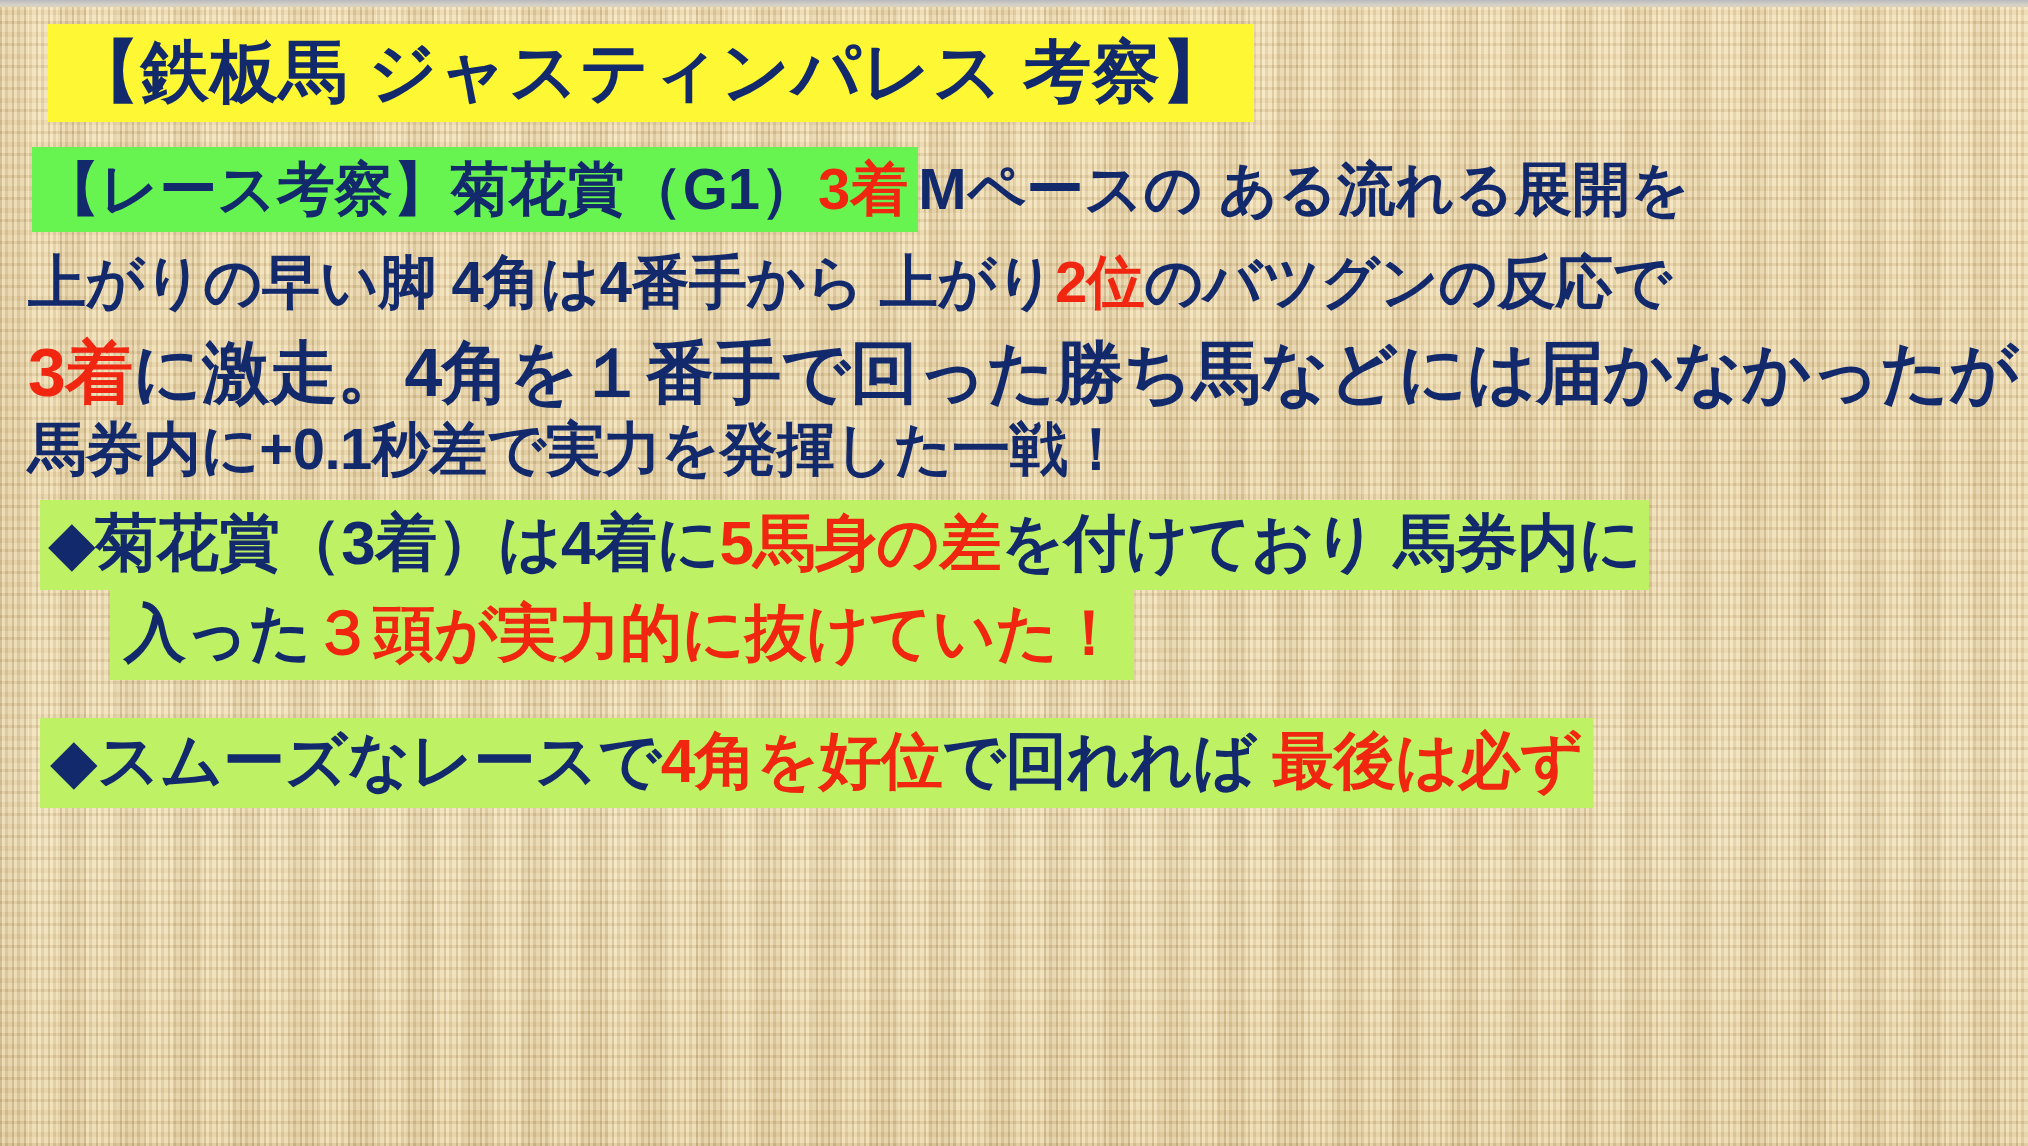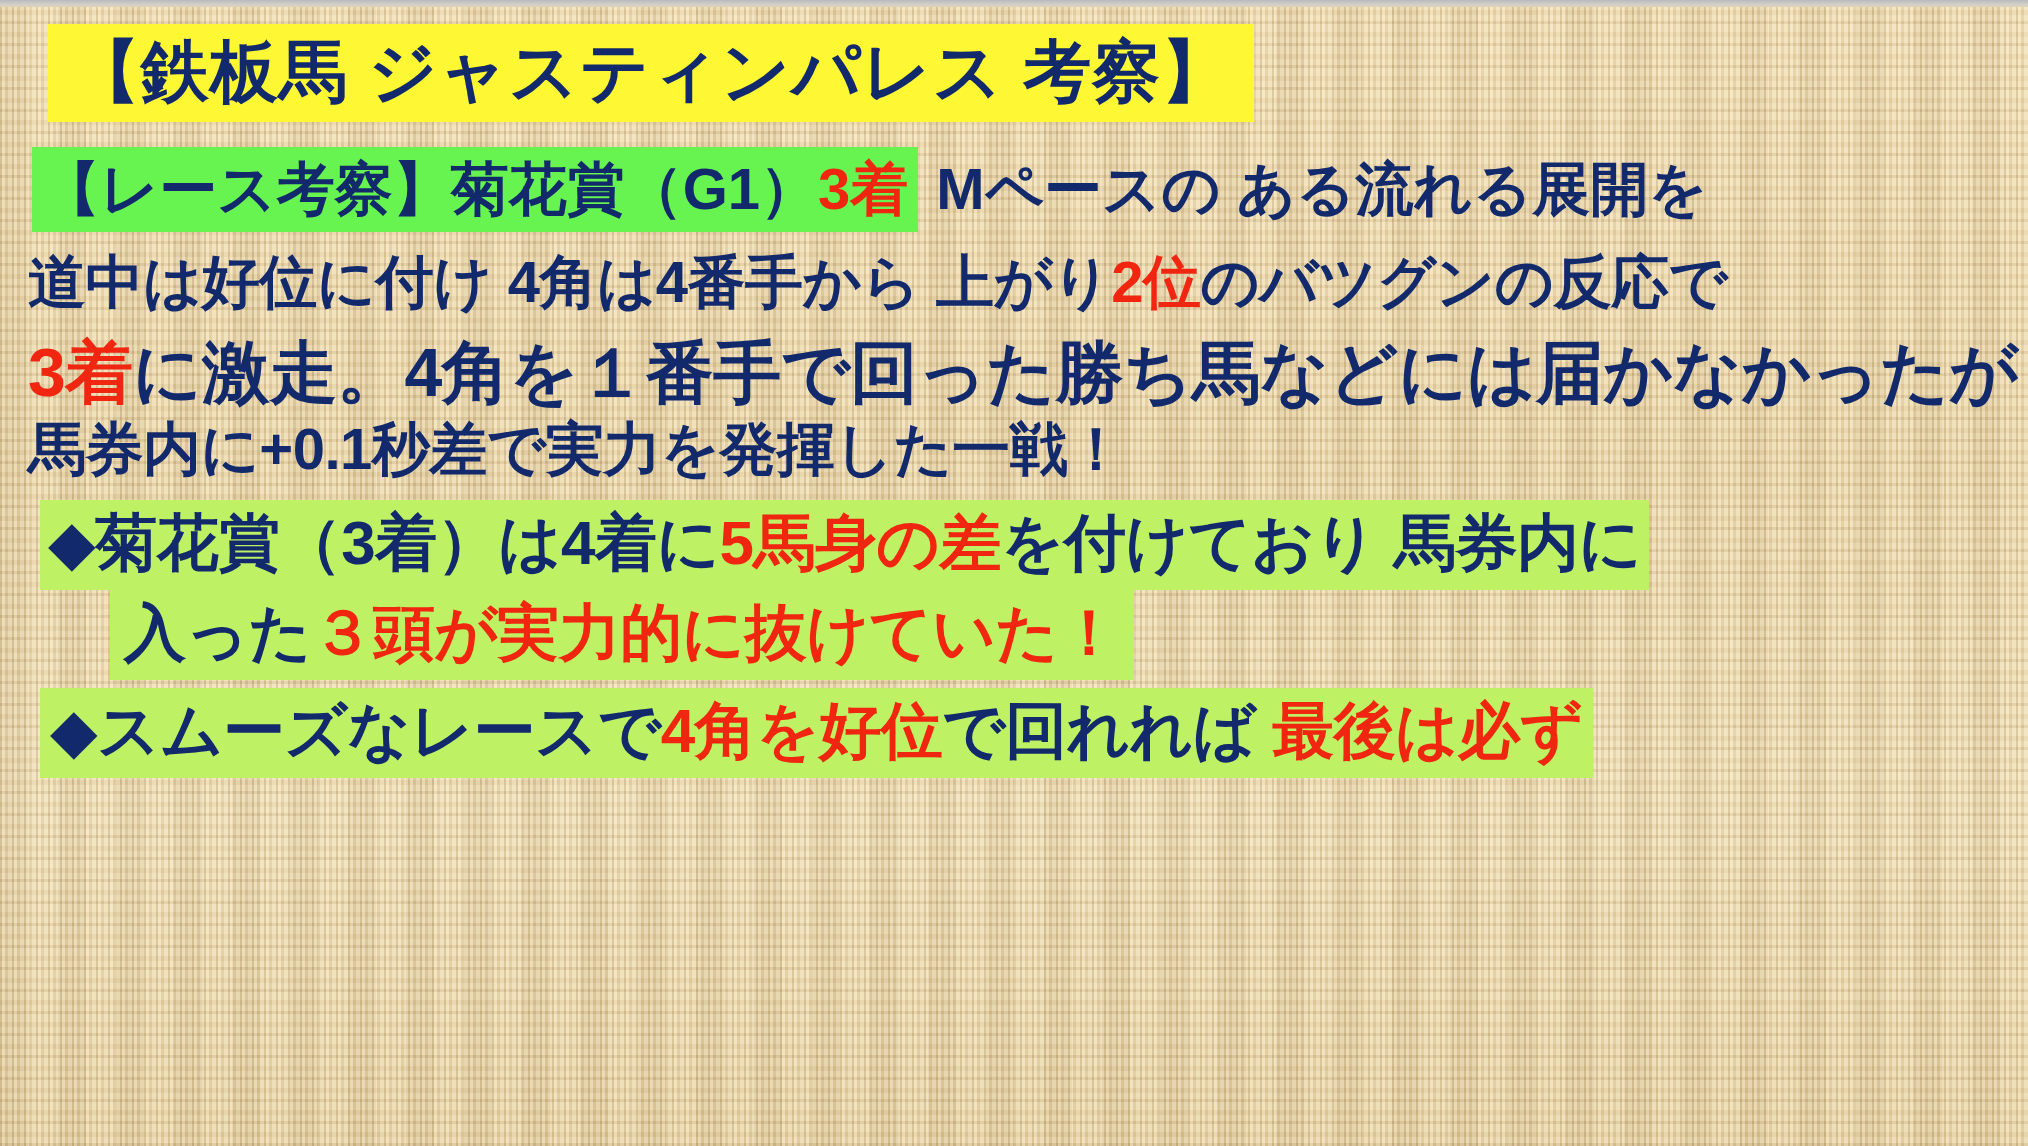--- a/index.html
+++ b/index.html
@@ -93,51 +93,51 @@
     top: 24px;
     left: 48px;
     font-size: 68px;
     padding: 13px 24px 17px 24px;
     letter-spacing: 1px;
   }
 
   
   #body-line-1 { top: 160px; left: 32px; font-size: 58px; }
   #body-line-1 .hl-green { padding: 9px 10px 11px 10px; letter-spacing:0px; }
-  #body-line-1 .tail { padding-left: 18px; letter-spacing:0px; }
+  #body-line-1 .tail { letter-spacing:0px; }
 
   #body-line-2 { top: 245px; left: 28px; font-size: 58px; padding: 8px 0 10px 0; }
   #body-line-3 { top: 330px; left: 28px; font-size: 68px; padding: 8px 0 10px 0; }
   #body-line-4 { top: 412px; left: 28px; font-size: 58px; padding: 8px 0 10px 0; }
 
   
   #cyan-line-1 { top: 500px; left: 40px; font-size: 62px; padding: 12px 8px 16px 8px; }
   #cyan-line-2 { top: 590px; left: 110px; font-size: 62px; padding: 12px 14px 16px 14px; }
-  #cyan-line-3 { top: 688px; left: 40px; font-size: 62px; padding: 12px 10px 16px 10px; }
+  #cyan-line-3 { top: 718px; left: 40px; font-size: 62px; padding: 12px 10px 16px 10px; }
   #cyan-line-4 { top: 772px; left: 110px; font-size: 62px; padding: 12px 14px 16px 14px; }
 </style>
 </head>
 <body>
 
 <div id="slide">
   <div class="texture"></div>
   <div class="top-edge"></div>
 
   <div class="content">
 
     <div class="line hl-yellow" id="title-line">
       <span class="seg navy">【鉄板馬 ジャスティンパレス 考察】</span>
     </div>
 
     <div class="line" id="body-line-1">
       <span class="seg hl-green"><span class="navy">【レース考察】菊花賞（G1）</span><span class="red">3着</span></span><span class="seg navy tail">Mペースの ある流れる展開を</span>
     </div>
 
     <div class="line" id="body-line-2">
-      <span class="seg navy">道中は好位に付け 4角は4番手から 上がり</span><span class="seg red">2位</span><span class="seg navy">のバツグンの反応で</span>
+      <span class="seg navy">上がりの早い脚 4角は4番手から 上がり</span><span class="seg red">2位</span><span class="seg navy">のバツグンの反応で</span>
     </div>
 
     <div class="line" id="body-line-3">
       <span class="seg red">3着</span><span class="seg navy">に激走。4角を１番手で回った勝ち馬などには届かなかったが</span>
     </div>
 
     <div class="line" id="body-line-4">
       <span class="seg navy">馬券内に+0.1秒差で実力を発揮した一戦！</span>
     </div>
 

